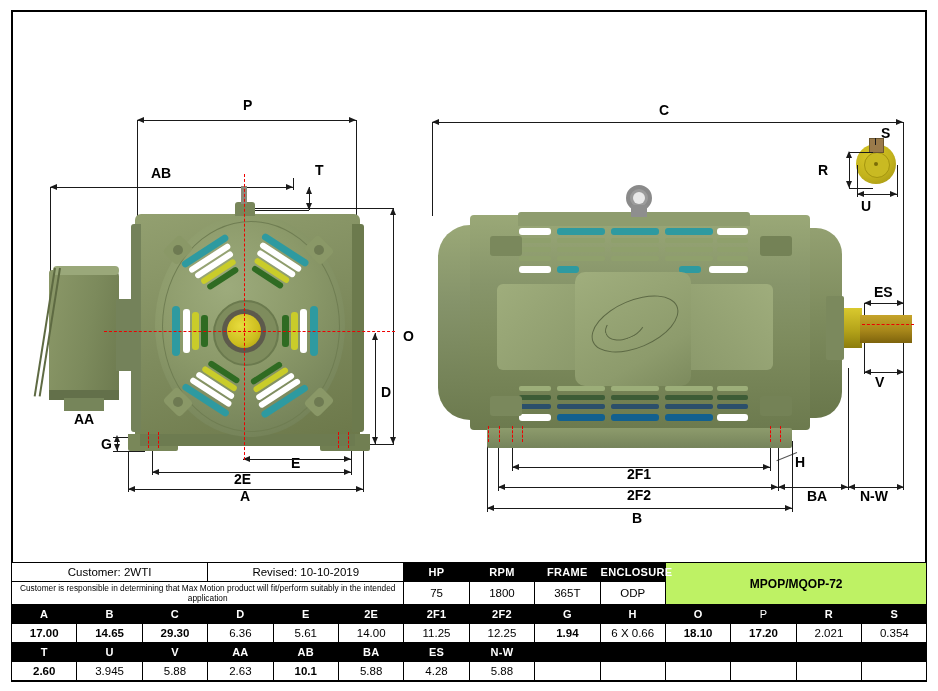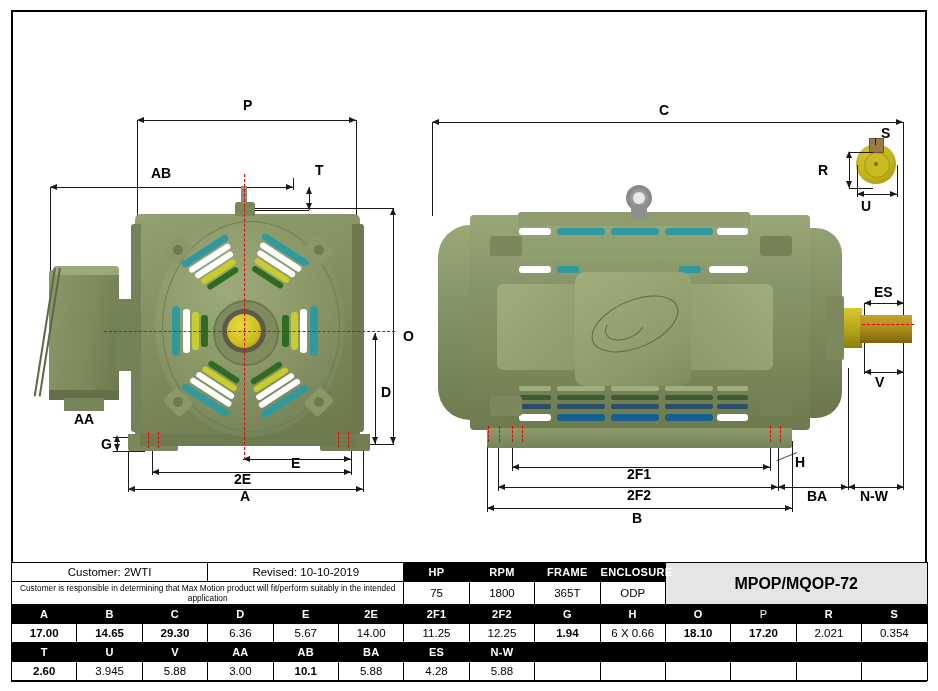--- a/index.html
+++ b/index.html
@@ -28,21 +28,21 @@
   
   #spec{position:absolute;left:11px;top:562px;width:916px;border-collapse:collapse;
         table-layout:fixed;font-size:11px;}
   #spec td{border:1px solid #000;text-align:center;padding:1px 0;height:16px;color:#000;}
   #spec td.hdr{background:#000;color:#fff;font-weight:bold;font-size:11px;letter-spacing:.3px;}
   #spec td.hdr.thin{font-weight:normal;}
   #spec td.val{background:#fff;font-size:11.5px;}
   #spec td.valb{background:#fff;font-size:11.5px;font-weight:bold;}
   #spec td.meta{background:#fff;font-size:11.5px;}
   #spec td.note{background:#fff;font-size:8.3px;text-align:center;}
-  #spec td.model{background:#e5e5e5;font-size:16px;font-weight:bold;}
+  #spec td.model{background:#bef264;font-size:12px;font-weight:bold;}
   #spec td.blank{background:#fff;}
   #spec td.blackfill{background:#000;border-color:#000;}
 </style>
 </head>
 <body>
 
 <div id="sheet">
   <div id="frame"></div>
 
   <div>
@@ -405,21 +405,21 @@
         <td class="hdr">O</td>
         <td class="hdr thin">P</td>
         <td class="hdr">R</td>
         <td class="hdr">S</td>
       </tr>
       <tr>
         <td class="valb">17.00</td>
         <td class="valb">14.65</td>
         <td class="valb">29.30</td>
         <td class="val">6.36</td>
-        <td class="val">5.67</td>
+        <td class="val">5.61</td>
         <td class="val">14.00</td>
         <td class="val">11.25</td>
         <td class="val">12.25</td>
         <td class="valb">1.94</td>
         <td class="val">6 X 0.66</td>
         <td class="valb">18.10</td>
         <td class="valb">17.20</td>
         <td class="val">2.021</td>
         <td class="val">0.354</td>
       </tr>
@@ -432,21 +432,21 @@
         <td class="hdr">AB</td>
         <td class="hdr">BA</td>
         <td class="hdr">ES</td>
         <td class="hdr">N-W</td>
         <td class="blackfill" colspan="6"></td>
       </tr>
       <tr>
         <td class="valb">2.60</td>
         <td class="val">3.945</td>
         <td class="val">5.88</td>
-        <td class="val">3.00</td>
+        <td class="val">2.63</td>
         <td class="valb">10.1</td>
         <td class="val">5.88</td>
         <td class="val">4.28</td>
         <td class="val">5.88</td>
         <td class="blank"></td>
         <td class="blank"></td>
         <td class="blank"></td>
         <td class="blank"></td>
         <td class="blank"></td>
         <td class="blank"></td>

